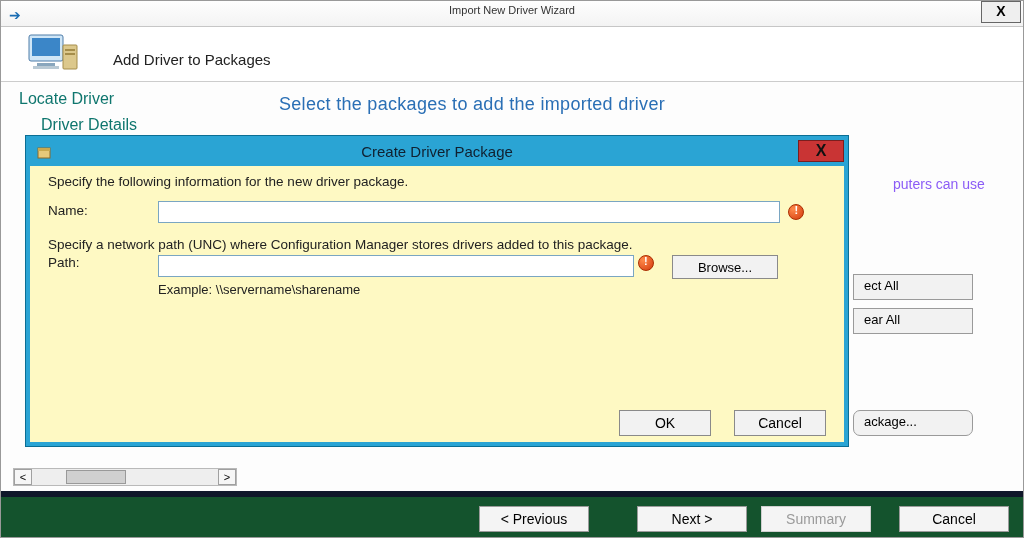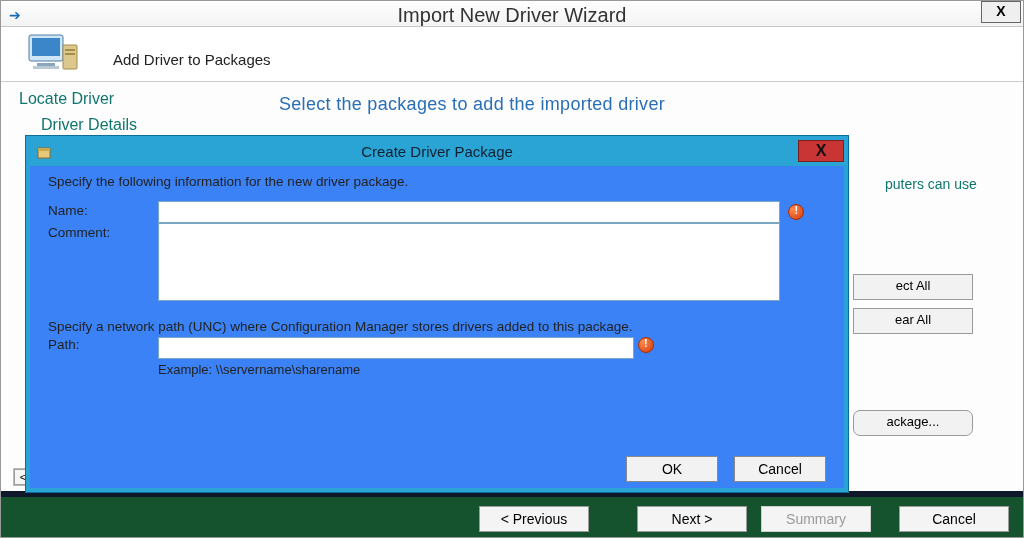--- a/index.html
+++ b/index.html
@@ -1,86 +1,86 @@
 <!DOCTYPE html>
 <html><head>
 <meta charset="utf-8">
 <style>
   * { box-sizing: border-box; margin: 0; padding: 0; font-family: "Segoe UI", Tahoma, sans-serif; }
   body { background: #d8d8d8; width: 1024px; height: 538px; overflow: hidden; position: relative; }
 
   
   .wizard-window { position: absolute; left: 0; top: 0; width: 1024px; height: 538px; background: #ffffff; border: 1px solid #999; }
   .wizard-titlebar { position: relative; height: 26px; background: linear-gradient(#fefefe,#f3f3f3); border-bottom: 1px solid #c6c6c6; }
-  .wizard-title { position: absolute; left: 50%; transform: translateX(-50%); top: 3px; font-size: 20px; color: #333; }
+  .wizard-title { position: absolute; left: 50%; transform: translateX(-50%); top: 3px; font-size: 11px; color: #333; }
   .wizard-close { position: absolute; right: 2px; top: 0; width: 40px; height: 22px; background: #efefef; border: 1px solid #666; text-align: center; font-weight: bold; font-size: 14px; line-height: 18px; cursor: pointer; }
   .wizard-arrow-icon { position: absolute; left: 8px; top: 6px; color: #1a6db3; font-size: 14px; }
 
   
   .wizard-header { height: 55px; background: #ffffff; border-bottom: 1px solid #ccc; position: relative; }
   .header-icon { position: absolute; left: 22px; top: 2px; width: 60px; height: 48px; }
   .header-text { position: absolute; left: 112px; top: 24px; font-size: 15px; color: #222; }
 
   
   .wizard-body { position: relative; height: 410px; background: #fdfdfd; }
 
   
   .sidebar { position: absolute; left: 12px; top: 4px; width: 238px; }
   .sidebar-item { font-size: 16px; color: #0f766e; padding: 4px 6px; }
   .sidebar-item.indent { padding-left: 28px; }
 
   
   .right-pane { position: absolute; left: 260px; top: 0; width: 750px; }
   .page-heading { color: #2a6fb5; font-size: 18px; margin: 12px 0 0 18px; letter-spacing: .3px; }
-  .page-subtext { position: absolute; right: 8px; top: 94px; font-size: 14px; color: #0f766e; width: 130px; }
+  .page-subtext { position: absolute; right: 0; top: 94px; font-size: 14px; color: #8b5cf6; width: 130px; }
 
   
-  .bg-btn { position: absolute; width: 120px; height: 26px; background: #f2f2f2; border: 1px solid #9a9a9a; font-size: 13px; padding: 3px 10px; text-align: center; cursor: pointer; }
+  .bg-btn { position: absolute; width: 120px; height: 26px; background: #f2f2f2; border: 1px solid #9a9a9a; font-size: 13px; padding: 3px 10px; text-align: left; cursor: pointer; }
   .bg-btn.selectall { right: 50px; top: 192px; }
   .bg-btn.clearall  { right: 50px; top: 226px; margin-left: 10px; }
   .bg-btn.newpkg    { right: 50px; top: 328px; width: 120px; border-radius: 7px; }
 
   
   .wizard-footer { position: absolute; left: 0; bottom: 0; width: 100%; height: 46px; border-top: 6px solid #0f172a; background: #14532d; }
   .wizard-footer .navbtn { position: absolute; width: 110px; height: 26px; top: 9px; background: #f4f4f4; border: 1px solid #9a9a9a; font-size: 14px; text-align: center; line-height: 24px; cursor: pointer; }
   .wizard-footer .prev   { left: 478px; }
   .wizard-footer .next   { left: 636px; }
   .wizard-footer .summary{ left: 760px; color: #9a9a9a; border-color: #cfcfcf; cursor: default; }
   .wizard-footer .cancel { left: 898px; }
 
   
   .hscroll { position: absolute; left: 12px; bottom: 6px; width: 224px; height: 18px; background: #eee; border: 1px solid #b9b9b9; display: flex; align-items: center; }
   .hscroll .arrow { width: 18px; height: 16px; background: #f6f6f6; border: 1px solid #a0a0a0; text-align: center; font-size: 11px; line-height: 14px; cursor: pointer; }
   .hscroll .thumb { width: 60px; height: 14px; background: #d0d0d0; border: 1px solid #999; margin-left: 34px; }
 
   
-  .modal { position: absolute; left: 26px; top: 136px; width: 822px; height: 356px; background: #3b82f6; border: 4px solid #2aa4d4; box-shadow: 0 0 0 1px #0b6e94; }
+  .modal { position: absolute; left: 26px; top: 136px; width: 822px; height: 310px; background: #fef9c3; border: 4px solid #2aa4d4; box-shadow: 0 0 0 1px #0b6e94; }
   .modal-titlebar { position: relative; height: 26px; background: #2aa4d4; }
   .modal-icon { position: absolute; left: 6px; top: 4px; width: 16px; height: 16px; }
   .modal-title { position: absolute; left: 50%; transform: translateX(-50%); top: 3px; font-size: 15px; color: #102030; }
   .modal-close { position: absolute; right: 0; top: 0; width: 46px; height: 22px; background: #c93434; color: #111; font-weight: bold; text-align: center; line-height: 20px; border: 1px solid #7a1e1e; cursor: pointer; }
 
   .modal-body { padding: 8px 18px 0 18px; position: relative; height: 240px; }
   .instruction1 { font-size: 13.5px; color: #222; margin-bottom: 12px; }
-  .form-row { display: flex; align-items: flex-start; }
+  .form-row { display: flex; align-items: flex-start; margin-bottom: 6px; }
   .form-label { width: 110px; font-size: 13.5px; color: #222; padding-top: 2px; }
   .form-input { flex: 1; }
   .txt { width: 622px; height: 22px; border: 1px solid #7aa6c2; padding: 1px 4px; font-size: 13px; }
   .txtarea { width: 622px; height: 78px; border: 1px solid #7aa6c2; resize: none; font-size: 13px; padding: 2px 4px; overflow-y: scroll; }
   .error-ball { display: inline-block; width: 16px; height: 16px; border-radius: 50%; background: radial-gradient(circle at 30% 30%, #ff8a4a, #d33a0e); border: 1px solid #aa2d00; vertical-align: middle; margin-left: 4px; position: relative; }
   .error-ball::after { content: "!"; position: absolute; left: 5px; top: -1px; color: #fff; font-size: 11px; font-weight: bold; }
 
   .instruction2 { font-size: 13.5px; color: #222; margin-top: 14px; }
   .path-row { display: flex; align-items: flex-start; margin-top: 3px; }
   .path-row .form-label { padding-top: 0; }
   .path-input { width: 476px; height: 22px; border: 1px solid #7aa6c2; padding: 1px 4px; font-size: 13px; }
   .browse-btn { width: 106px; height: 24px; margin-left: 18px; background: #f2f2f2; border: 1px solid #8a8a8a; font-size: 13px; cursor: pointer; }
   .example-hint { margin-left: 110px; font-size: 13px; color: #222; margin-top: 3px; }
 
-  .modal-footer { position: absolute; bottom: 6px; right: 18px; display: flex; gap: 16px; }
+  .modal-footer { position: absolute; bottom: 6px; right: 18px; display: flex; gap: 23px; }
   .modal-btn { width: 92px; height: 26px; background: #f2f2f2; border: 1px solid #8a8a8a; font-size: 14px; cursor: pointer; }
 </style>
 </head>
 <body>
 
 <div class="wizard-window">
 
   <div class="wizard-titlebar">
     <span class="wizard-arrow-icon">➔</span>
     <span class="wizard-title">Import New Driver Wizard</span>
@@ -150,33 +150,28 @@
     <div class="instruction1">Specify the following information for the new driver package.</div>
 
     <div class="form-row">
       <div class="form-label">Name:</div>
       <div class="form-input">
         <input type="text" class="txt" value="" style="">
         <span class="error-ball"></span>
       </div>
     </div>
 
-    <div class="form-row">
-      <div class="form-label">Comment:</div>
-      <div class="form-input">
-        <textarea class="txtarea" style=""></textarea>
-      </div>
-    </div>
 
     <div class="instruction2">Specify a network path (UNC) where Configuration Manager stores drivers added to this package.</div>
 
     <div class="path-row">
       <div class="form-label">Path:</div>
       <input type="text" class="path-input" value="" style="">
       <span class="error-ball"></span>
+      <button class="browse-btn">Browse...</button>
     </div>
     <div class="example-hint">Example: \\servername\sharename</div>
   </div>
 
   <div class="modal-footer">
     <button class="modal-btn">OK</button>
     <button class="modal-btn">Cancel</button>
   </div>
 </div>
 

